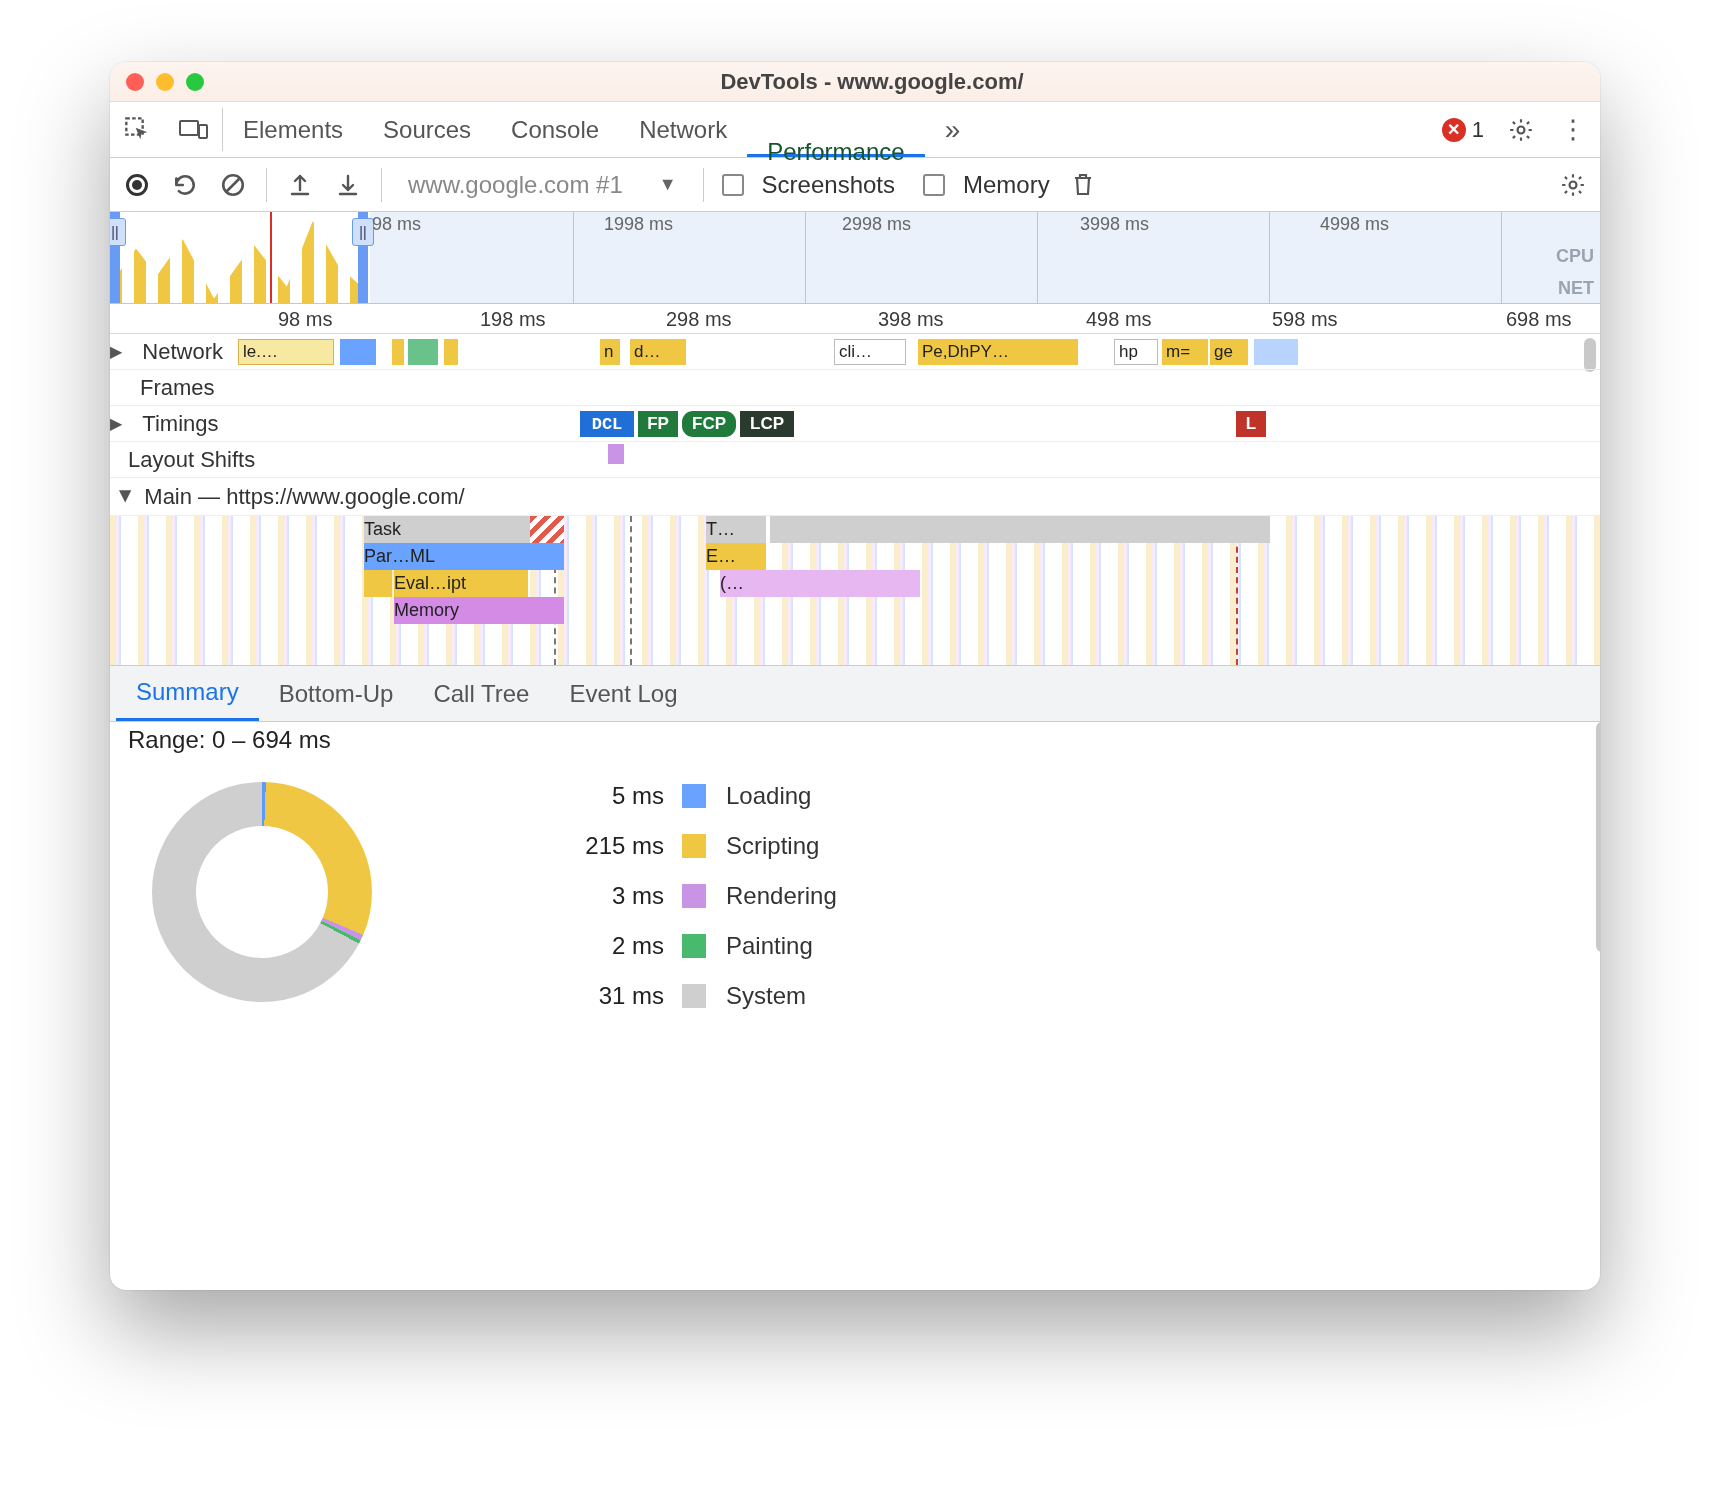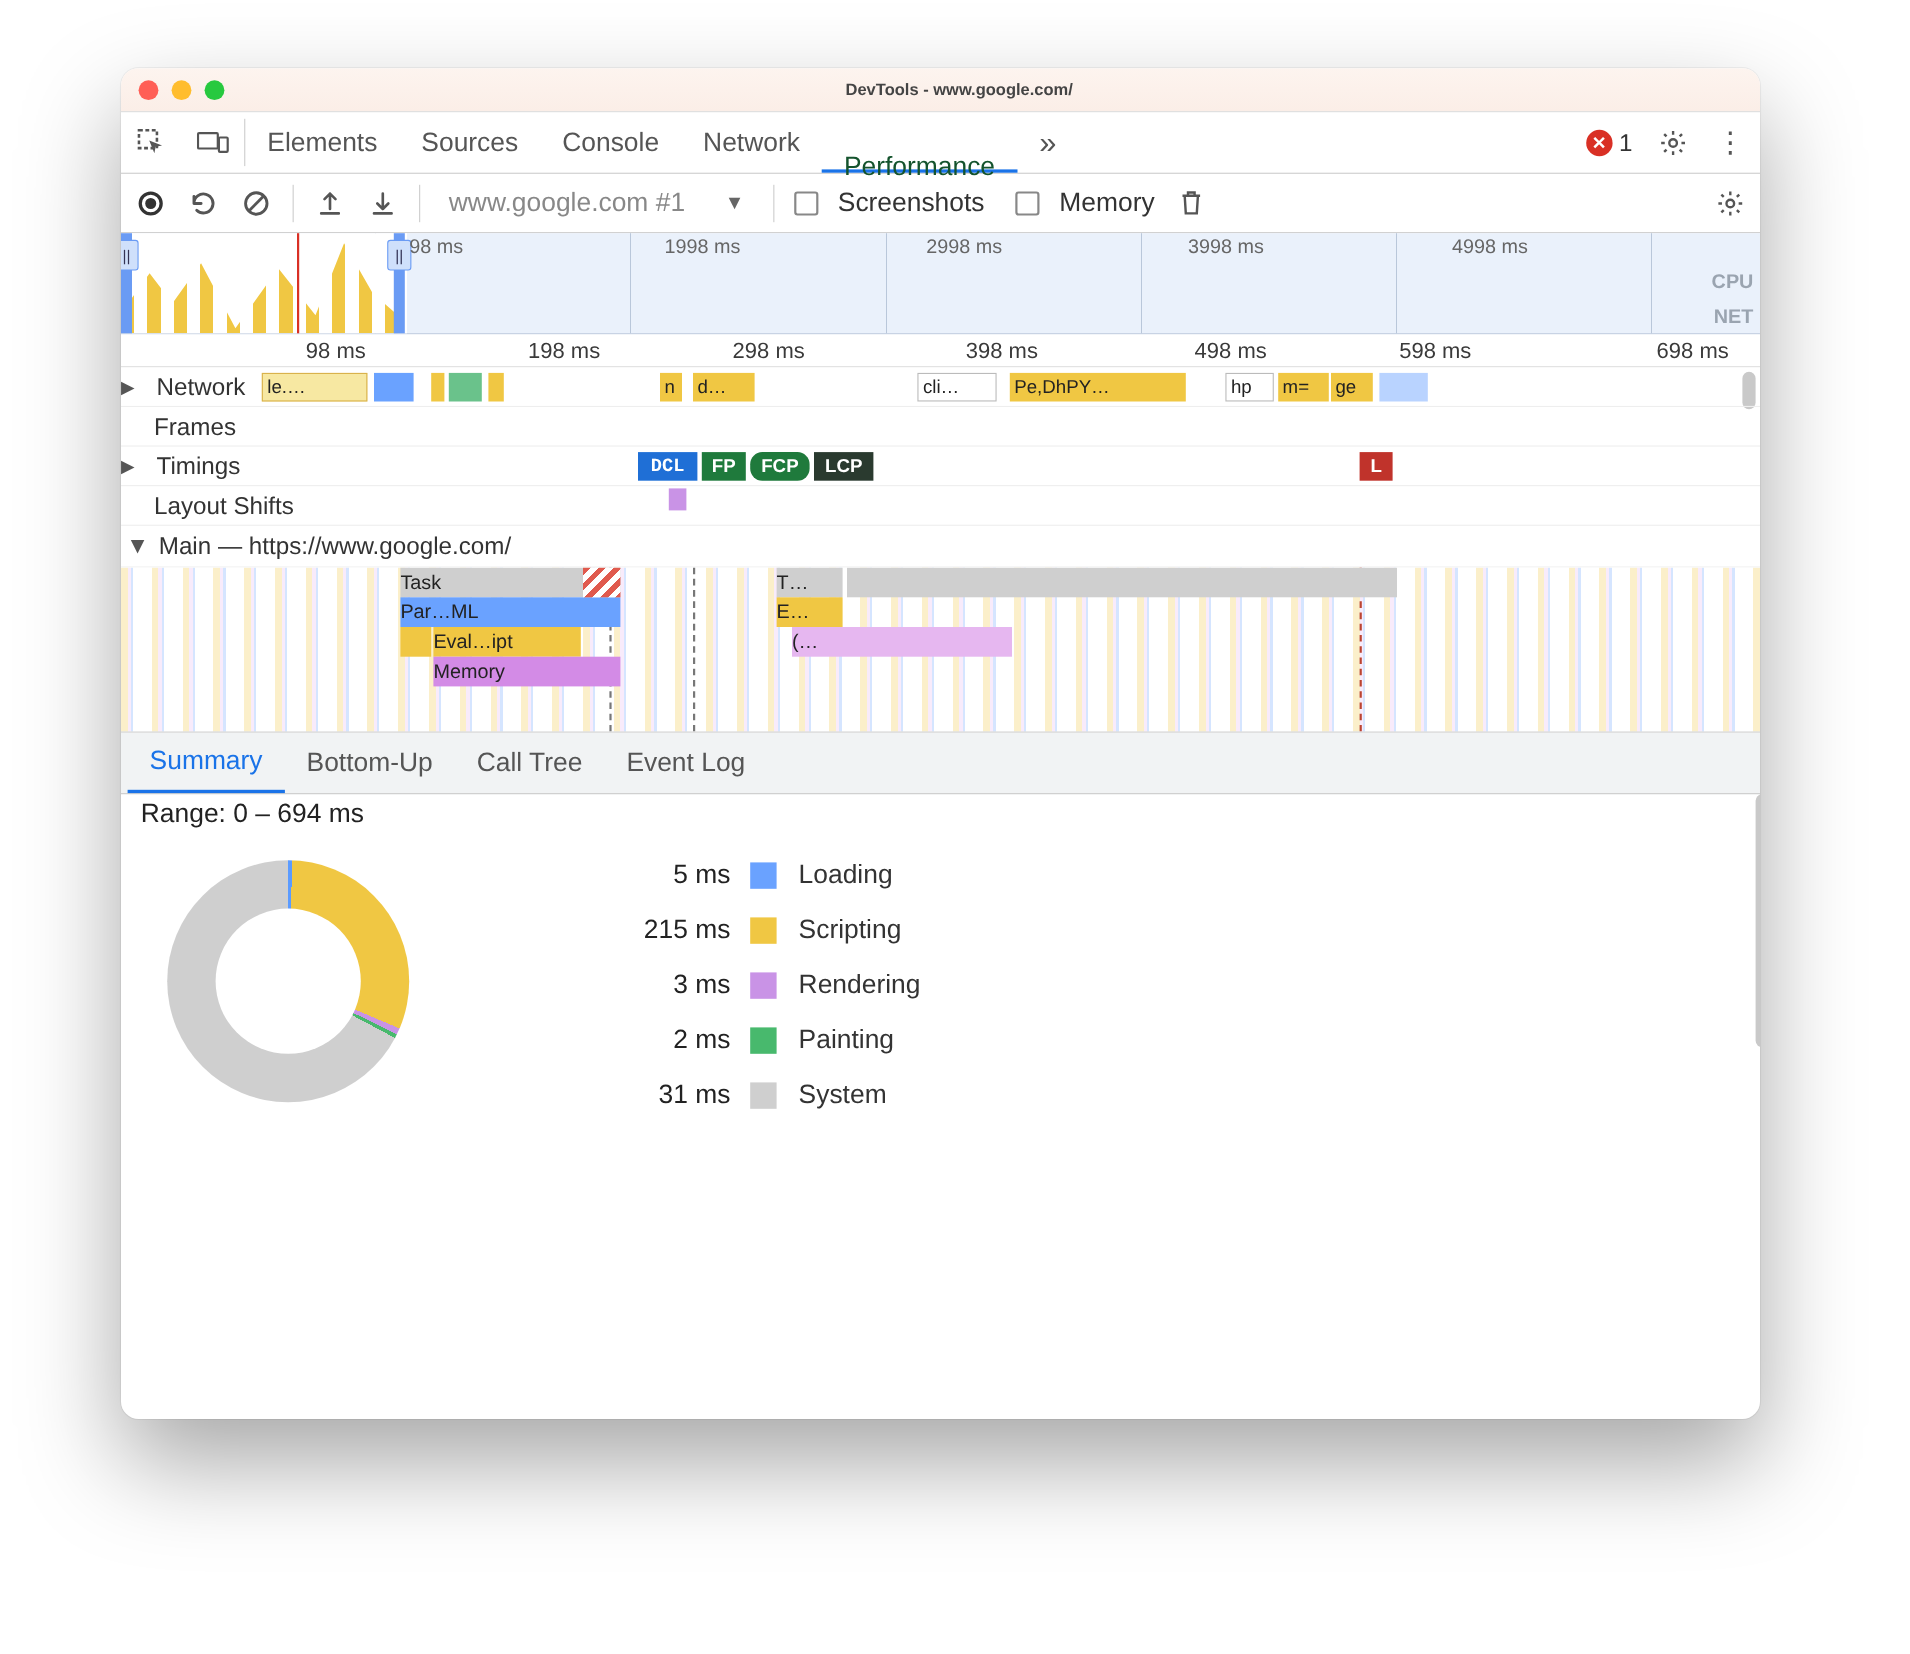--- a/index.html
+++ b/index.html
@@ -2,21 +2,21 @@
 <html><head>
 <meta charset="utf-8">
 <style>
   * { box-sizing: border-box; margin: 0; padding: 0; }
   html, body { width: 1736px; height: 1504px; background: #fff; font-family: -apple-system, "Helvetica Neue", Arial, sans-serif; font-size: 22px; color: #333; overflow: hidden; }
   .frame { position: absolute; left: 110px; top: 62px; width: 1490px; height: 1228px; border-radius: 16px; background: #fff; box-shadow: 0 40px 90px rgba(0,0,0,.35), 0 0 0 1px rgba(0,0,0,.05); overflow: hidden; }
   .titlebar { height: 40px; background: linear-gradient(#fdf4ef,#fbeee7); border-bottom: 1px solid #ddd; display:flex; align-items:center; }
   .traffic { display:flex; gap:12px; padding-left:16px; }
   .dot { width:18px; height:18px; border-radius:50%; }
   .dot.red { background:#ff5f56;} .dot.yellow{background:#ffbd2e;} .dot.green{background:#27c93f;}
-  .titlebar .title { flex:1; text-align:center; font-weight:700; font-size:15px; color:#444; padding-right:60px;}
+  .titlebar .title { flex:1; text-align:center; font-weight:700; font-size:22px; color:#444; padding-right:60px;}
   .tabbar { height:56px; border-bottom:1px solid #ccc; display:flex; align-items:stretch; }
   .tabbar .iconcell{ width:56px; display:flex; align-items:center; justify-content:center; color:#555;}
   .tabbar .sep{ width:1px; background:#ccc; margin:6px 0;}
   .tabbar .tabs{ display:flex; align-items:stretch;}
   .tab{ padding:0 20px; display:flex; align-items:center; color:#555; cursor:pointer; font-size:24px;}
   .tab.active{ color:#14532d; border-bottom:3px solid #1a73e8;margin-top:48px;}
   .tabbar .right{ margin-left:auto; display:flex; align-items:center; gap:22px; padding-right:12px;}
   .err-badge{ display:flex; align-items:center; gap:6px; color:#333;}
   .err-circ{ width:24px;height:24px;border-radius:50%;background:#d93025;color:#fff;display:flex;align-items:center;justify-content:center;font-size:16px;font-weight:700;}
   .toolbar{ height:54px; border-bottom:1px solid #ccc; display:flex; align-items:center; gap:18px; padding:0 12px;}
@@ -232,21 +232,21 @@
       <div class="lane" id="timings-lane">
           <div class="blk" style="left: 470px; width: 54px; background: rgb(31, 111, 214); color: rgb(255, 255, 255); justify-content: center; font-weight: 600; font-family: Liberation Mono, monospace;">DCL</div>
           <div class="blk" style="left: 528px; width: 40px; background: rgb(31, 122, 60); color: rgb(255, 255, 255); justify-content: center; font-weight: 600;">FP</div>
           <div class="blk" style="left: 572px; width: 54px; background: rgb(31, 122, 60); color: rgb(255, 255, 255); justify-content: center; font-weight: 600; border-radius: 11px;">FCP</div>
           <div class="blk" style="left: 630px; width: 54px; background: rgb(42, 58, 47); color: rgb(255, 255, 255); justify-content: center; font-weight: 600;">LCP</div>
           <div class="blk" style="left: 1126px; width: 30px; background: rgb(192, 51, 43); color: rgb(255, 255, 255); justify-content: center; font-weight: 600;">L</div>
         </div>
     </div>
 
     <div class="row">
-      <span class="rl" style="padding-left:30px">Layout Shifts</span>
+      <span class="rl" style="padding-left:18px">Layout Shifts</span>
       <div class="lane" id="ls-lane">
           <div class="blk" style="left: 498px; width: 16px; background: rgb(201, 147, 230); top: 2px; height: 20px;"></div>
         </div>
     </div>
 
     <div class="mainhdr">
       <span class="caret" style="transform:rotate(90deg)">▶</span>
       <span style="margin-left:6px;">Main — https://www.google.com/</span>
     </div>
 

